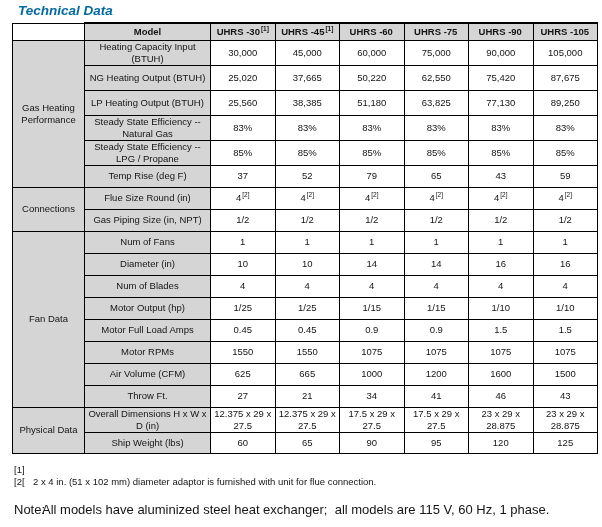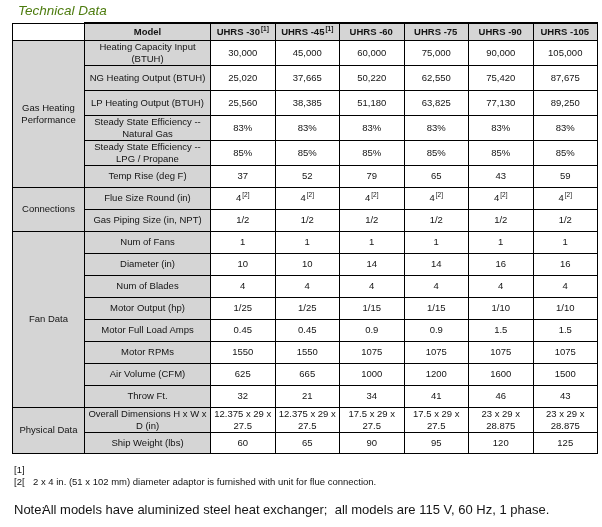--- a/index.html
+++ b/index.html
@@ -2,21 +2,21 @@
 <html><head>
 <meta charset="utf-8">
 <style>
   html,body { margin:0; padding:0; background:#ffffff; }
   .page {
     position:relative; width:602px; height:527px; background:#ffffff;
     font-family:"Liberation Sans", sans-serif; color:#141414; overflow:hidden;
   }
   .title {
     position:absolute; left:18px; top:3px;
-    font-size:13.5px; font-weight:normal; font-style:italic; color:#4d7c0f;
+    font-size:13.5px; font-weight:bold; font-style:italic; color:#0369a1;
   }
   table.tech {
     position:absolute; left:12px; top:22px; width:586px;
     border-collapse:collapse; table-layout:fixed;
   }
   table.tech td, table.tech th {
     border:1px solid #000; font-size:9.5px; font-weight:normal;
     text-align:center; vertical-align:middle; padding:0 2px; line-height:1.18;
     overflow:hidden;
   }
@@ -203,21 +203,21 @@
       <td class="lbl">Air Volume (CFM)</td>
       <td>625</td>
       <td>665</td>
       <td>1000</td>
       <td>1200</td>
       <td>1600</td>
       <td class="lastc">1500</td>
     </tr>
     <tr class="r22">
       <td class="lbl">Throw Ft.</td>
-      <td>32</td>
+      <td>27</td>
       <td>21</td>
       <td>34</td>
       <td>41</td>
       <td>46</td>
       <td class="lastc">43</td>
     </tr>
 
     <tr class="r25">
       <td class="grp bot" rowspan="2">Physical Data</td>
       <td class="lbl sep">Overall Dimensions H x W x D (in)</td>

